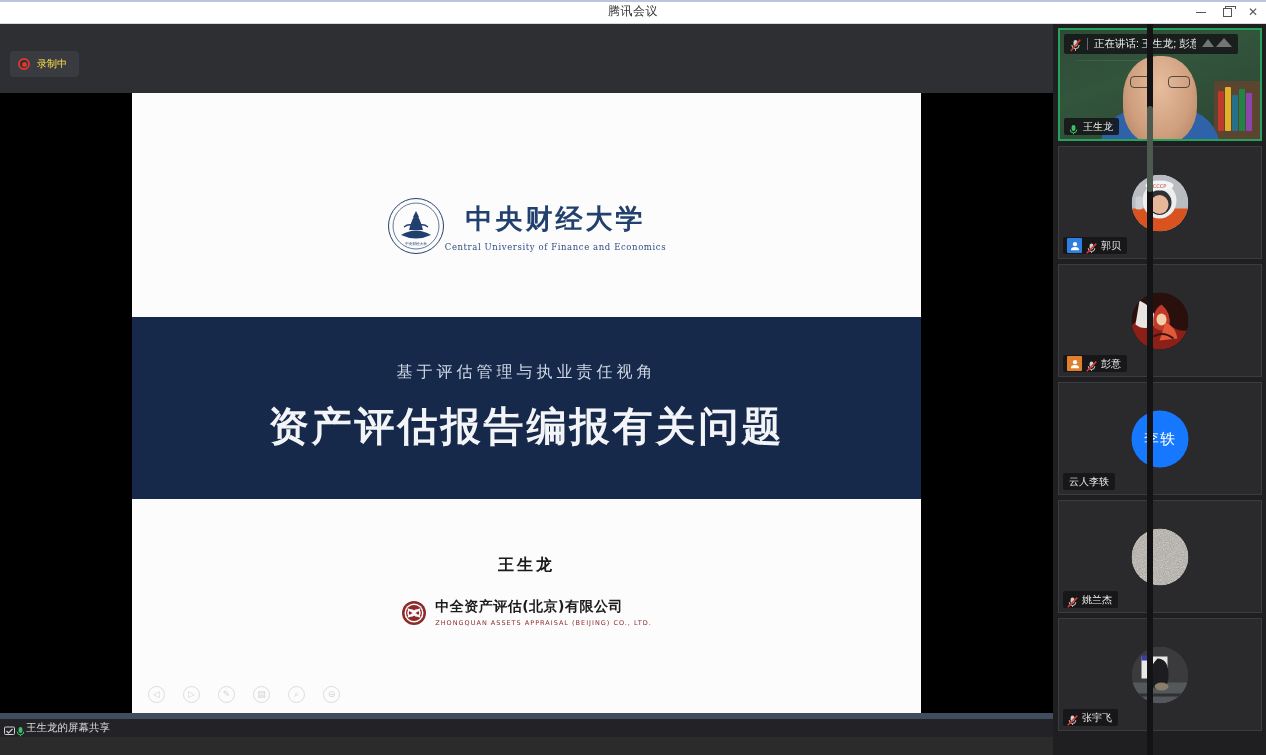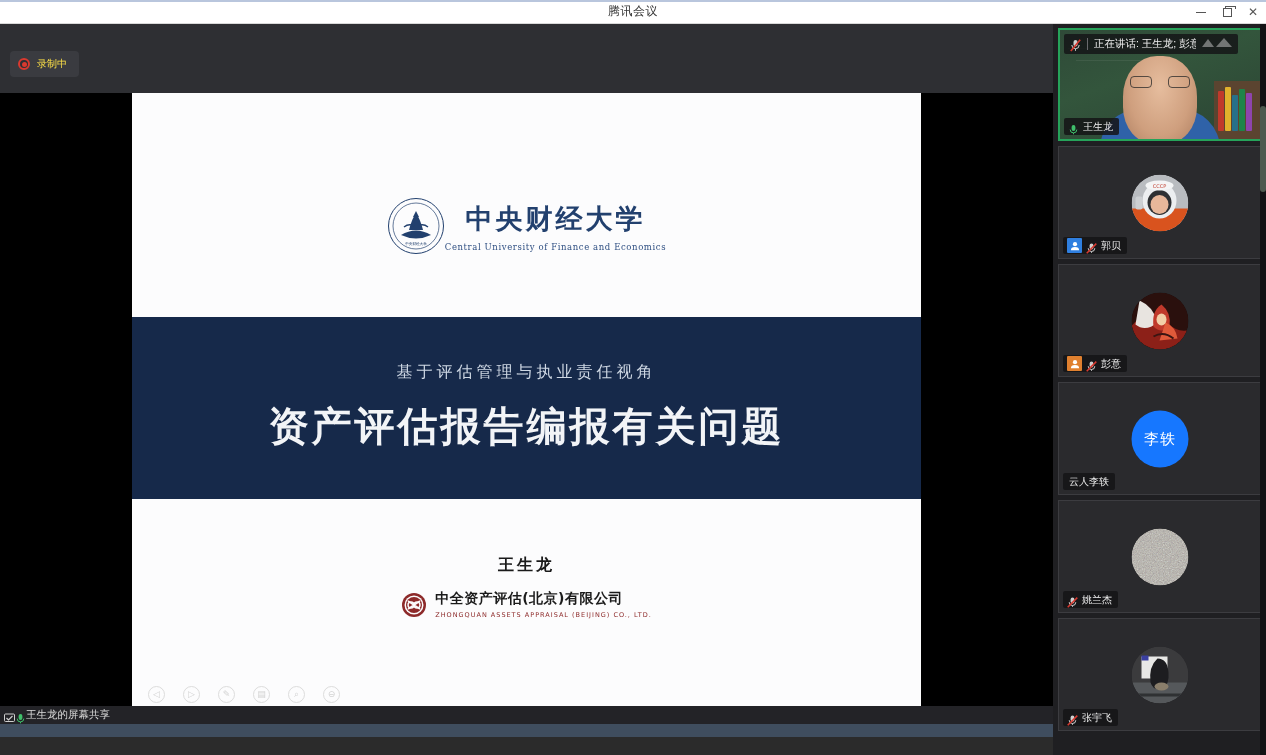--- a/index.html
+++ b/index.html
@@ -3,21 +3,21 @@
 <meta charset="utf-8">
 <style>
   * { box-sizing: border-box; margin: 0; padding: 0; }
   html, body {
     width: 1266px; height: 755px;
     overflow: hidden;
     background: #2b2b2b;
     font-family: "Liberation Sans", "DejaVu Sans", sans-serif;
   }
 
-  #app { position: relative; width: 1266px; height: 755px; }
+  #app { position: relative; width: 1153px; height: 755px; }
 
   
   .titlebar {
     position: absolute; left: 0; top: 0; width: 1266px; height: 24px;
     background: #ffffff;
     border-bottom: 1px solid #d9d9d9;
     display: flex; align-items: center; justify-content: center;
   }
   .titlebar-top-accent {
     position: absolute; left:0; top:0; width: 1266px; height: 2px;
@@ -104,21 +104,21 @@
 
   .slide-footer {
     position: absolute; left: 0; top: 462px; width: 789px;
     display: flex; flex-direction: column; align-items: center;
   }
   .presenter {
     font-family: "DejaVu Serif", "Liberation Serif", serif;
     font-size: 16px; font-weight: 700; color: #1a1a1a; letter-spacing: 3px;
   }
   .company-row {
-    margin-top: 14px; display: flex; align-items: center; gap: 8px;
+    margin-top: 22px; display: flex; align-items: center; gap: 8px;
   }
   .company-mark { width: 26px; height: 26px; }
   .company-text { display: flex; flex-direction: column; }
   .company-cn {
     font-family: "DejaVu Sans", "Liberation Sans", sans-serif;
     font-size: 14px; font-weight: 700; color: #1b1b1b; letter-spacing: .5px;
   }
   .company-en {
     font-size: 6.5px; color: #8d2a2a; letter-spacing: 1px; margin-top: 3px;
     font-family: "DejaVu Sans", "Liberation Sans", sans-serif;
@@ -214,21 +214,21 @@
     position: absolute; right: 0; top: 24px; width: 6px; height: 731px;
     background: #131315;
   }
   .rail-thumb {
     position: absolute; right: 0; top: 82px; width: 6px; height: 86px;
     background: #4d5a4f; border-radius: 3px;
   }
 
   
   .statusbar {
-    position: absolute; left: 0; bottom: 13px; width: 1053px; height: 18px;
+    position: absolute; left: 0; bottom: 0; width: 1053px; height: 18px;
     background: #232327;
     display: flex; align-items: center; padding-left: 4px;
   }
   .sb-ico { width: 11px; height: 11px; flex: none; }
   .sb-text { color: #dcdcdc; font-size: 10.5px; white-space: nowrap; }
 </style>
 </head>
 <body>
 
 <div id="app">

